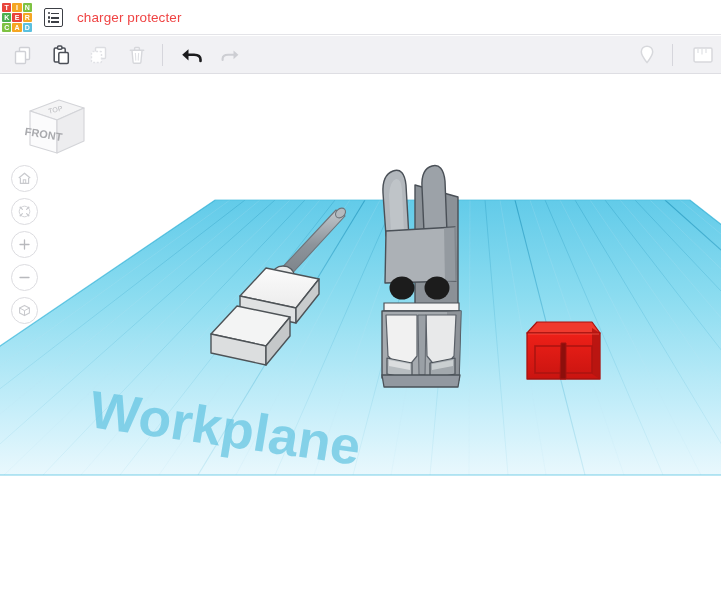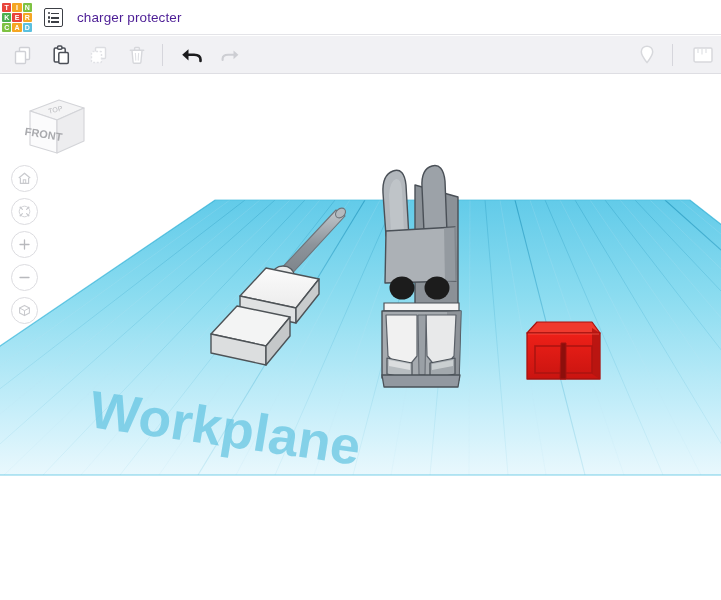--- a/index.html
+++ b/index.html
@@ -33,21 +33,21 @@
     border: 1.6px solid #3c3f45; border-radius: 2px;
     position: relative; flex: 0 0 auto;
   }
   #doc-icon .bar {
     position: absolute; height: 1.7px; background: #3c3f45; right: 3px; width: 8px;
   }
   #doc-icon .dot {
     position: absolute; width: 2.4px; height: 2.4px; background: #3c3f45; left: 3px; border-radius: 50%;
   }
   #doc-title {
-    margin-left: 14px; font-size: 13.5px; color: #4c1d95; letter-spacing: .1px;
+    margin-left: 14px; font-size: 13.5px; color: #ef4444; letter-spacing: .1px;
   }
 
   
   #toolbar {
     position: absolute; left: 0; top: 36px; width: 721px; height: 38px;
     background: #f1f1f4; border-bottom: 1px solid #dedee3;
     display: flex; align-items: center;
   }
   .tb-btn {
     width: 34px; height: 30px; margin-left: 4px;

